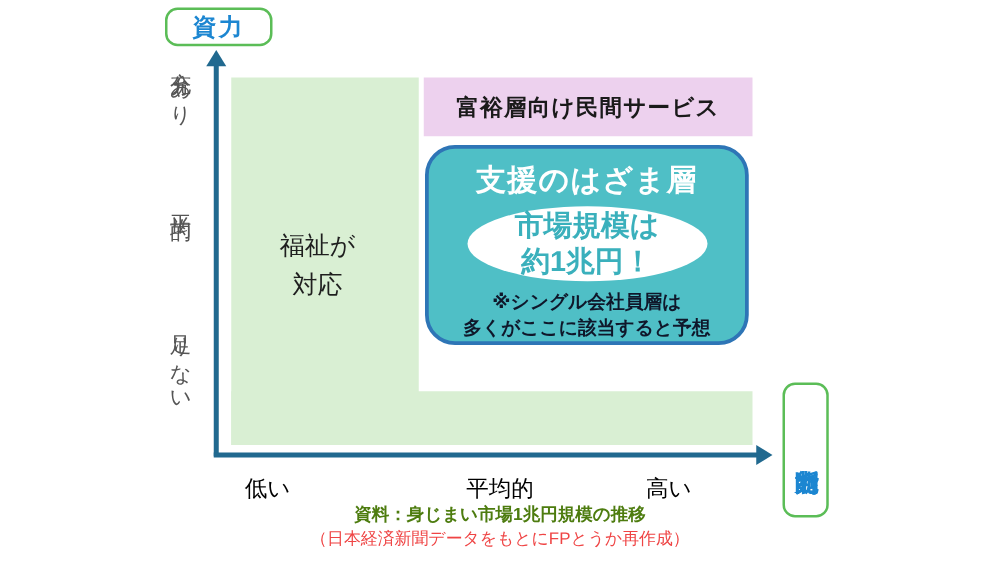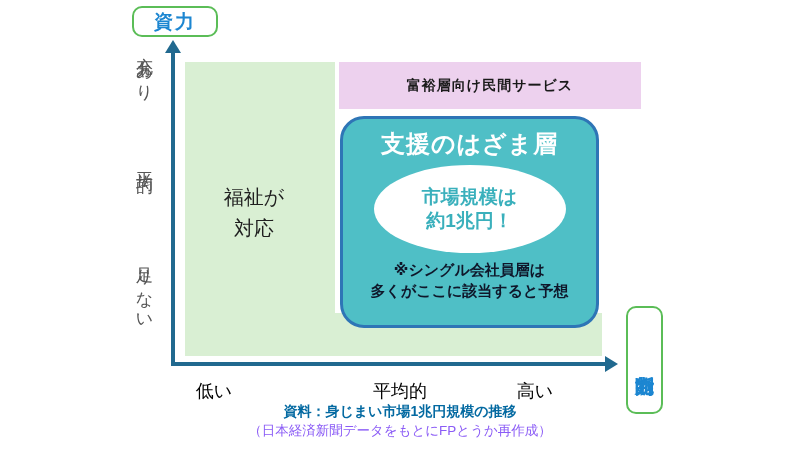--- a/index.html
+++ b/index.html
@@ -45,57 +45,57 @@
   .green-col   { left:185px; top:62px;  width:150px; height:294px; background:#d9efd3; }
   .green-strip { left:185px; top:313px; width:417px; height:43px;  background:#d9efd3; }
   .welfare-text {
     left:185px; top:182px; width:138px; text-align:center;
     font-size:20px; font-weight:normal; color:#1f1f1f; line-height:1.55;
     white-space:pre-line;
   }
 
   
   .pink-box {
-    left:339px; top:62px; width:302px; height:47px; background:#edd1ee;
+    left:339px; top:62px; width:263px; height:47px; background:#edd1ee;
     display:flex; align-items:center; justify-content:center;
-    font-size:14px; font-weight:bold; color:#1a1a1a; letter-spacing:1px;text-align:center;
+    font-size:18px; font-weight:bold; color:#1a1a1a; letter-spacing:1px;text-align:center;
   }
 
   
   .teal-box {
-    left:340px; top:116px; width:259px; height:212px;
+    left:340px; top:116px; width:259px; height:160px;
     background:#4fbfc6; border:3px solid #2e75b6; border-radius:24px;
     display:flex; flex-direction:column; align-items:center;
     padding-top:9px;
   }
   .teal-title { color:#ffffff; font-weight:bold; font-size:24px; letter-spacing:1px; }
   .ellipse {
     width:192px; height:88px; background:#ffffff; border-radius:50%;
     margin-top:5px; display:flex; align-items:center; justify-content:center;
     text-align:center;
   }
   .ellipse-text {
-    color:#3ab0bc; font-weight:bold; font-size:19px; line-height:1.25;
+    color:#3ab0bc; font-weight:bold; font-size:23px; line-height:1.25;
     white-space:pre-line;
   }
   .teal-note {
     margin-top:6px; color:#0f172a; font-weight:bold; font-size:15px;
     line-height:1.4; text-align:center; white-space:pre-line;
   }
 
   
   .x-label { top:379px; transform:translateX(-50%); color:#000000; font-size:18px; }
   .xl-0 { left:214px; }
   .xl-1 { left:400px; }
   .xl-2 { left:535px; }
 
   
   .caption { left:0; top:403px; width:800px; text-align:center; }
-  .caption-1 { font-size:14px; font-weight:bold; color:#0369a1; }
-  .caption-2 { font-size:13.5px; color:#8b5cf6; margin-top:1px; }
+  .caption-1 { font-size:14px; font-weight:bold; color:#4d7c0f; }
+  .caption-2 { font-size:13.5px; color:#ef4444; margin-top:1px; }
 </style>
 </head>
 <body>
 
 <div class="canvas">
 
   <div class="abs axis-title-box shiryoku">
     <span>資力</span>
   </div>
 

